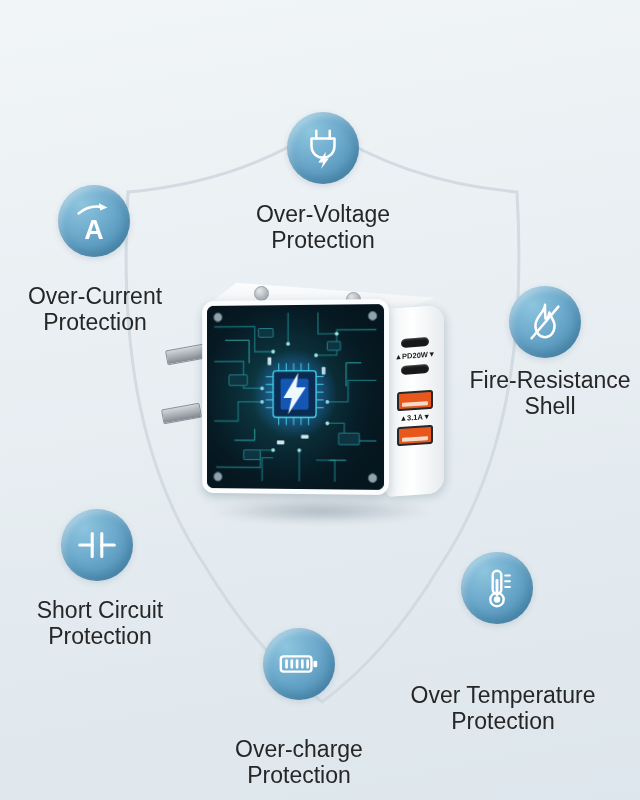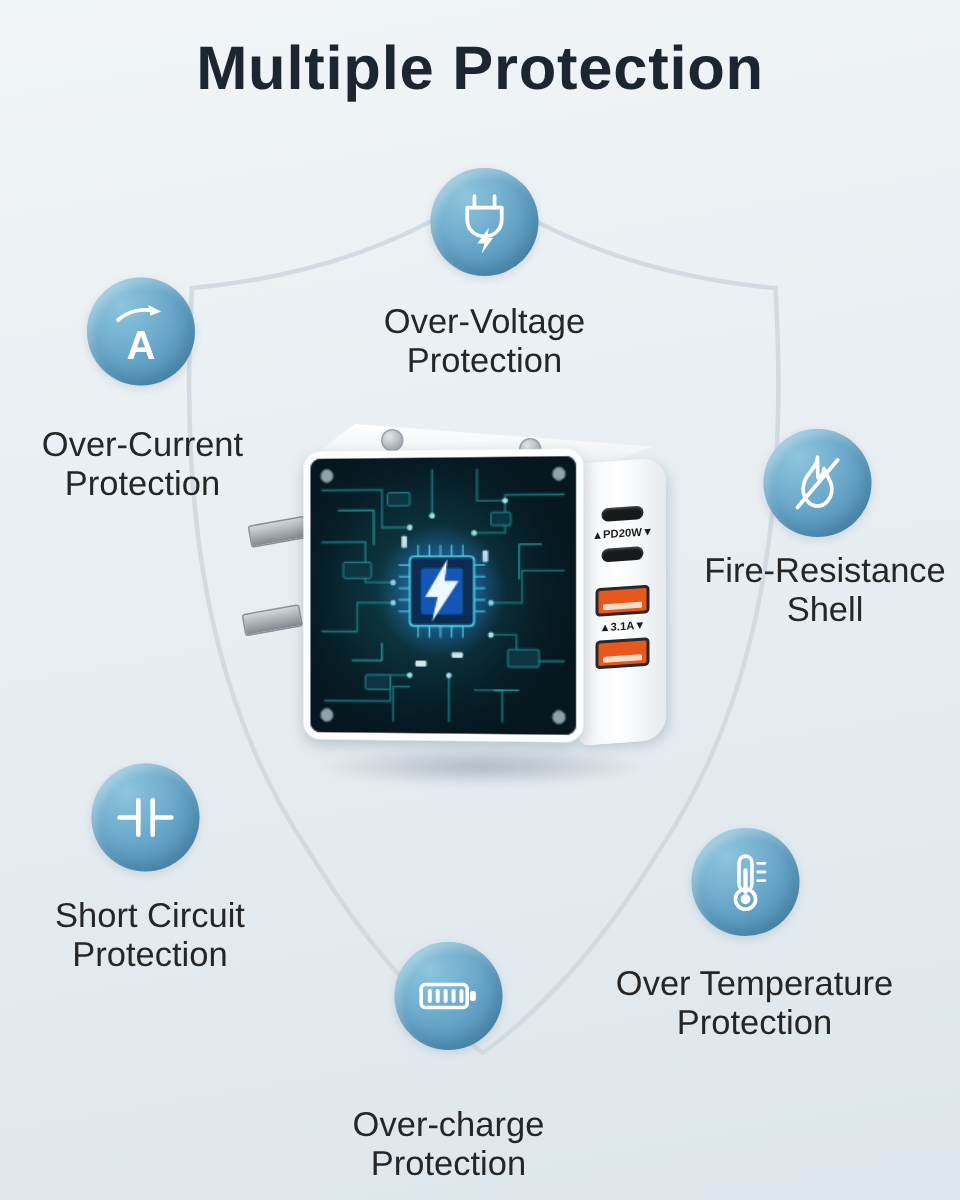--- a/index.html
+++ b/index.html
@@ -59,21 +59,20 @@
   .port-usba::after{content:'';position:absolute;left:3px;right:3px;bottom:2px;height:4px;
                     background:#f6dbc9;border-radius:1px;}
   .port-label{font-size:7.5px;font-weight:bold;color:#1b1b1b;line-height:10px;margin:1px 0;white-space:nowrap;}
   .gap{height:12px;}
 </style>
 </head>
 <body>
 
 <div class="canvas">
 
-  <div class="title">Multiple Protection</div>
 
   <svg class="shield-svg" width="640" height="800" viewBox="0 0 640 800">
     <path d="M322,127 Q240,182 128,192 C120,330 135,462 205,566 Q258,654 322,702 Q387,654 440,566 C510,462 525,330 517,192 Q405,182 322,127 Z" fill="none" stroke="#d3dbe2" stroke-width="3"></path>
   </svg>
 
   <div class="charger">
     <div class="charger-shadow"></div>
     <div class="prong prong-top"></div>
     <div class="prong prong-bottom"></div>
 
@@ -215,21 +214,21 @@
 
   <div class="badge" style="left:461px;top:552px">
     <svg viewBox="0 0 48 48" fill="none" stroke="#fff" stroke-width="2.5" stroke-linecap="round" stroke-linejoin="round">
       <rect x="19.5" y="6" width="9" height="24" rx="4.5"></rect>
       <circle cx="24" cy="36" r="7"></circle>
       <line x1="24" y1="16" x2="24" y2="31" stroke-width="3"></line>
       <circle cx="24" cy="36" r="3.4" fill="#fff" stroke="none"></circle>
       <path d="M32.5 11 H37.5 M32.5 17 H37.5 M32.5 23 H37.5" stroke-width="2"></path>
     </svg>
   </div>
-  <div class="feat-label" style="left:393px;top:642px">Over Temperature
+  <div class="feat-label" style="left:393px;top:682px">Over Temperature
 Protection</div>
 
   <div class="badge" style="left:263px;top:628px">
     <svg viewBox="0 0 48 48" fill="none" stroke="#fff" stroke-width="2.5" stroke-linecap="round" stroke-linejoin="round">
       <rect x="5" y="16" width="32" height="16" rx="3"></rect>
       <rect x="39" y="20.5" width="4" height="7" rx="1.5" fill="#fff" stroke="none"></rect>
       <path d="M11 20.5 V27.5 M16.5 20.5 V27.5 M22 20.5 V27.5 M27.5 20.5 V27.5 M33 20.5 V27.5" stroke-width="2.8"></path>
     </svg>
   </div>
   <div class="feat-label" style="left:189px;top:736px">Over-charge

